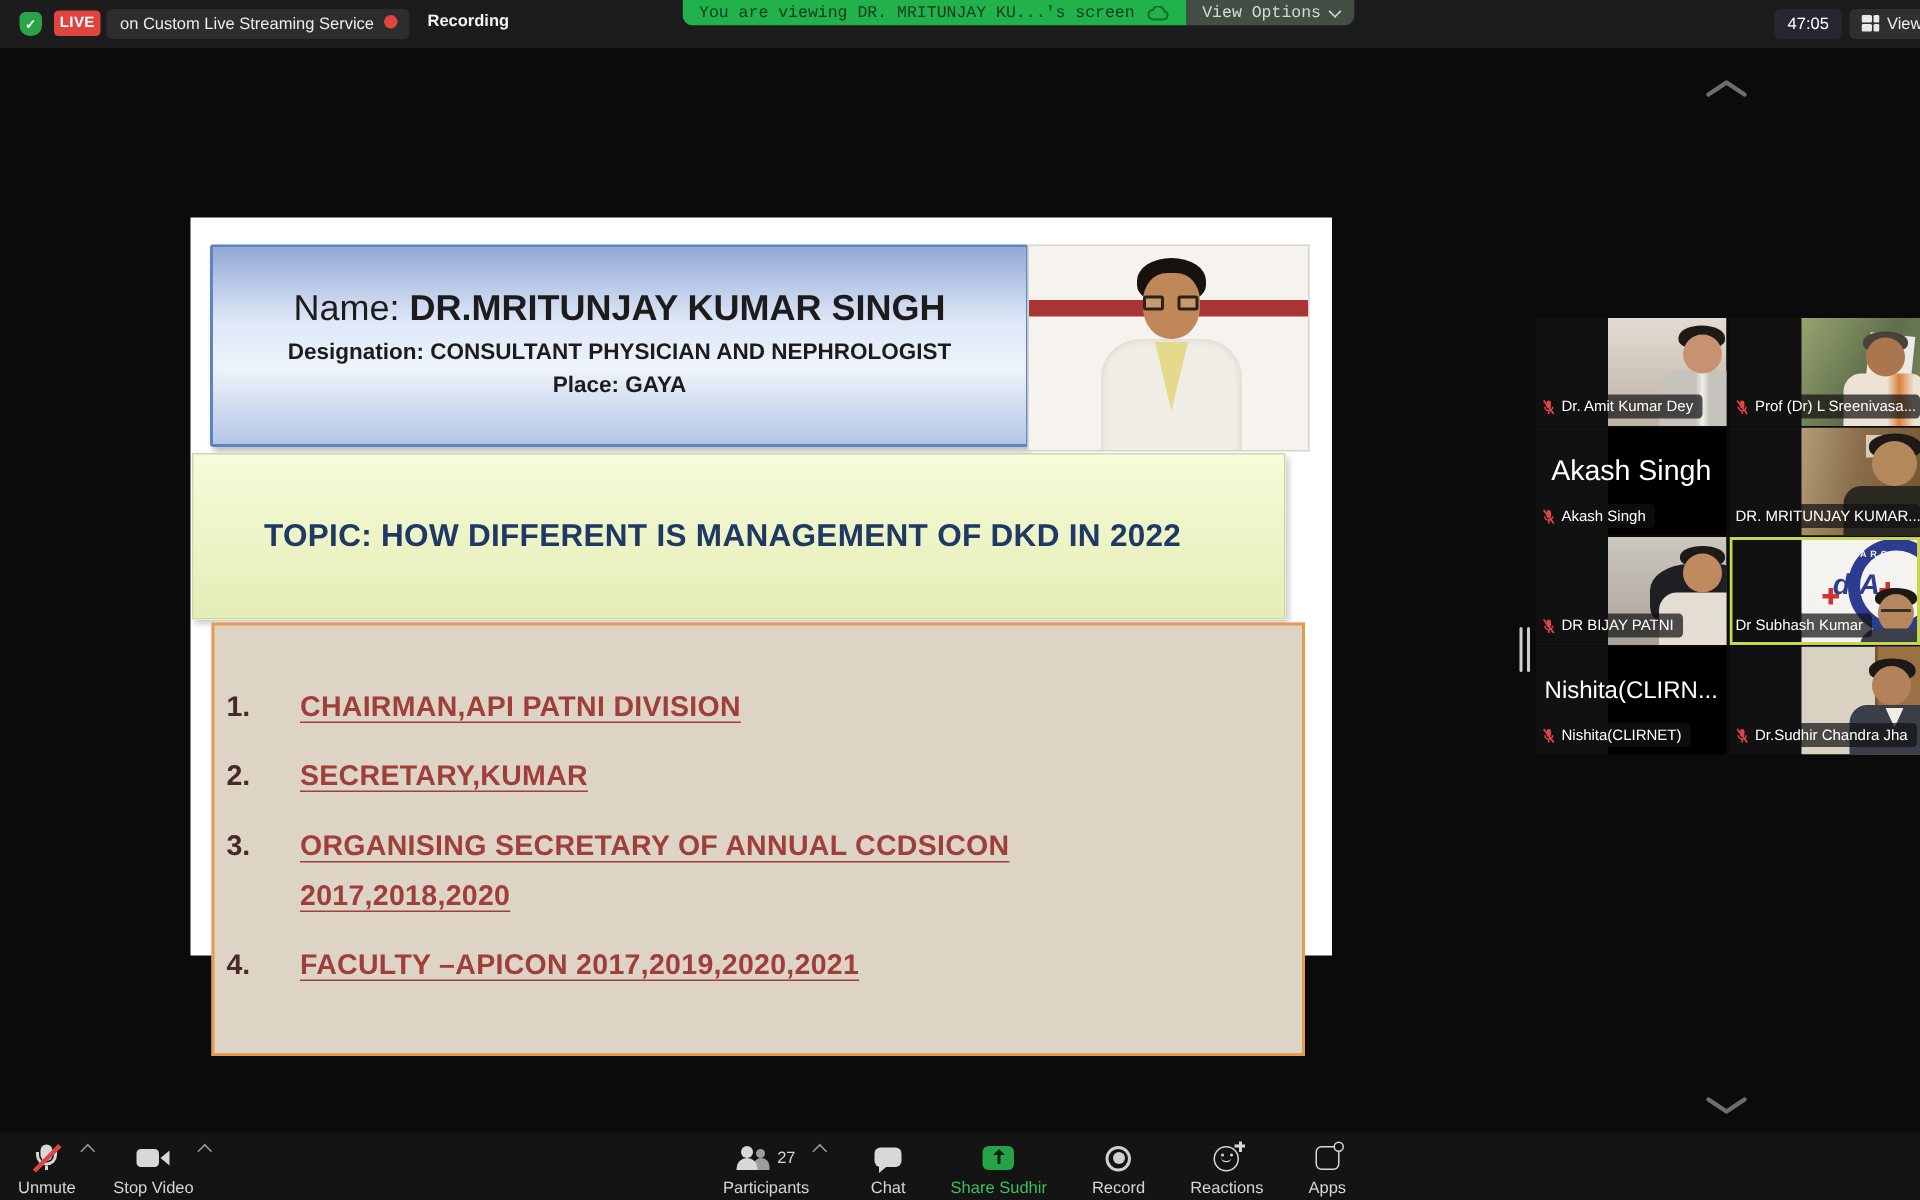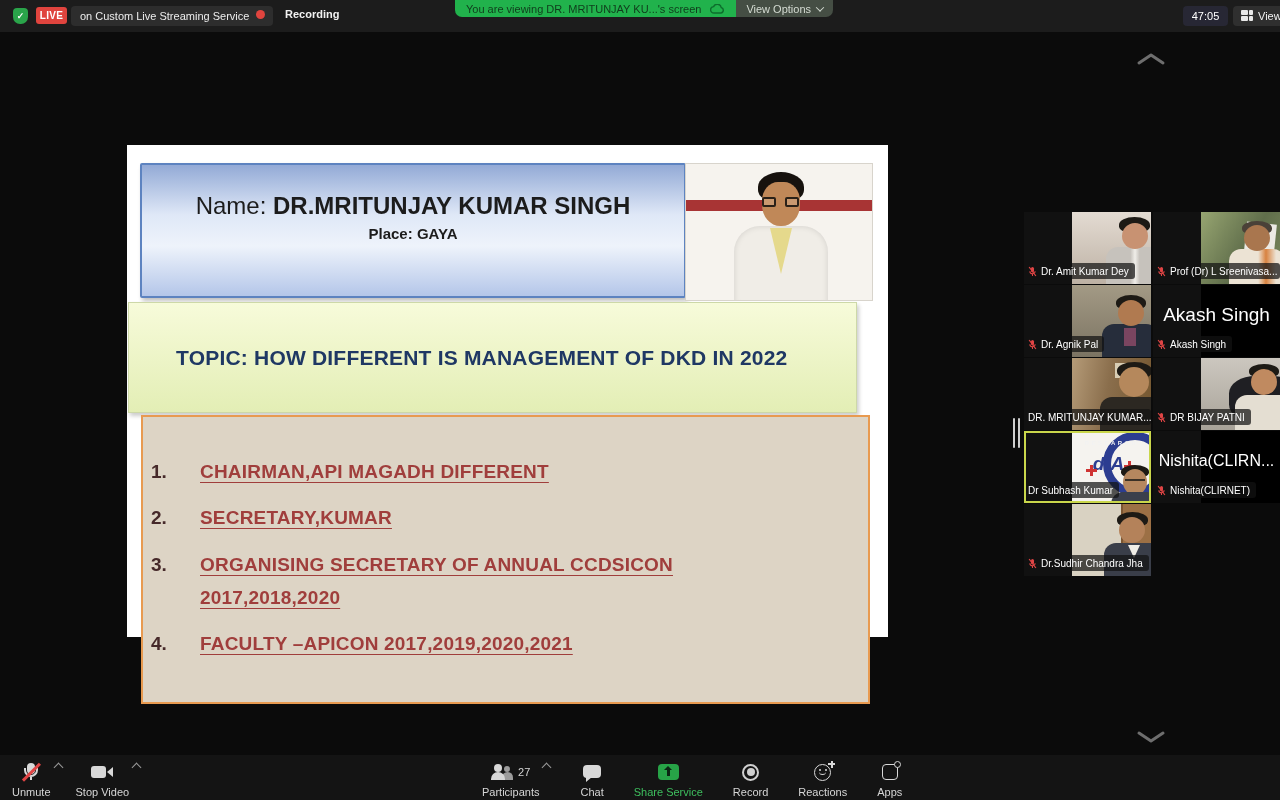--- a/index.html
+++ b/index.html
@@ -17,21 +17,21 @@
                 display:flex; align-items:center; justify-content:center; letter-spacing:.3px; }
   .stream-pill { position:absolute; left:71px; top:6px; height:20px; background:#2d2d2d; border-radius:4px;
                  color:#ececec; font-size:11px; display:flex; align-items:center; gap:7px; padding:0 9px; }
   .caret-down { width:0; height:0; border-left:4px solid transparent; border-right:4px solid transparent;
                 border-top:4px solid #b8b8b8; }
   .rec-wrap { position:absolute; left:256px; top:8px; display:flex; align-items:center; gap:20px; }
   .rec-dot { width:9px; height:9px; border-radius:50%; background:#e0443e; }
   .rec-label { color:#f2f2f2; font-size:11px; font-weight:bold; }
 
   .banner { position:absolute; left:455px; top:0; height:17px; display:flex; z-index:6;
-            border-radius:0 0 7px 7px; overflow:hidden; }
+            border-radius:0 0 7px 7px; overflow:hidden;font-family:Liberation Mono, monospace; }
   .banner-left { background:#21b24c; color:#103c1c; font-size:11px; display:flex; align-items:center;
                  gap:9px; padding:0 11px; font-weight:500; }
   .banner-right { background:#454e44; color:#d4dbd2; font-size:11px; display:flex; align-items:center;
                   gap:6px; padding:0 10px; cursor:pointer; }
   .chev { width:6px; height:6px; border-left:1.6px solid currentColor; border-top:1.6px solid currentColor; }
   .chev.down { transform:rotate(-135deg) translate(1px,1px); }
 
   .timer-pill { position:absolute; left:1183px; top:6px; width:45px; height:20px; background:#272734;
                 border-radius:4px; color:#fff; font-size:11px; display:flex; align-items:center; justify-content:center; }
   .view-btn { position:absolute; left:1233px; top:6px; height:20px; background:#2f2f2f; border-radius:4px;
@@ -249,41 +249,42 @@
       <span>View</span>
 
     </div>
   </div>
 
   <div class="stage">
     <div class="slide">
 
       <div class="name-card">
         <div class="name-line"><span>Name: </span><b>DR.MRITUNJAY KUMAR SINGH</b></div>
+        <div class="desig-line">Designation: CONSULTANT PHYSICIAN AND NEPHROLOGIST</div>
         <div class="place-line">Place: GAYA</div>
       </div>
 
       <div class="photo">
         <div class="stripe"></div>
         <div class="coat"></div>
         <div class="shirt"></div>
         <div class="hair"></div>
         <div class="face"></div>
         <div class="glass gl"></div>
         <div class="glass gr"></div>
       </div>
 
       <div class="topic-box">
         <div class="topic-text">TOPIC: HOW DIFFERENT IS MANAGEMENT OF DKD IN 2022</div>
       </div>
 
       <div class="cred-box">
         <div class="cred-row">
           <span class="cred-num">1.</span>
-          <span class="cred-text">CHAIRMAN,API MAGADH DIFFERENT</span>
+          <span class="cred-text">CHAIRMAN,API PATNI DIVISION</span>
         </div>
         <div class="cred-row">
           <span class="cred-num">2.</span>
           <span class="cred-text">SECRETARY,KUMAR</span>
         </div>
         <div class="cred-row">
           <span class="cred-num">3.</span>
           <span class="cred-text">ORGANISING SECRETARY OF ANNUAL CCDSICON 2017,2018,2020</span>
         </div>
         <div class="cred-row">
@@ -340,37 +341,20 @@
         <svg class="mic-s" width="9" height="11" viewBox="0 0 12 14">
             <rect x="4" y="1" width="4" height="7" rx="2" fill="#e04545"></rect>
             <path d="M2.5 6.5 a3.5 3.5 0 0 0 7 0" fill="none" stroke="#e04545" stroke-width="1.4"></path>
             <rect x="5.3" y="10" width="1.4" height="3" fill="#e04545"></rect>
             <line x1="1.5" y1="1" x2="10.5" y2="13" stroke="#e04545" stroke-width="1.6"></line>
           </svg>
         <span>Prof (Dr) L Sreenivasa...</span>
       </div>
     </div>
 
-    <div class="tile t3">
-      <div class="vid">
-          <div class="torso"></div>
-          <div class="d1"></div>
-          <div class="hair"></div>
-          <div class="head"></div>
-        </div>
-      <div class="label">
-        <svg class="mic-s" width="9" height="11" viewBox="0 0 12 14">
-            <rect x="4" y="1" width="4" height="7" rx="2" fill="#e04545"></rect>
-            <path d="M2.5 6.5 a3.5 3.5 0 0 0 7 0" fill="none" stroke="#e04545" stroke-width="1.4"></path>
-            <rect x="5.3" y="10" width="1.4" height="3" fill="#e04545"></rect>
-            <line x1="1.5" y1="1" x2="10.5" y2="13" stroke="#e04545" stroke-width="1.6"></line>
-          </svg>
-        <span>Dr. Agnik Pal</span>
-      </div>
-    </div>
 
     <div class="tile t4">
       <div class="vid"></div>
       <div class="center-name">Akash Singh</div>
       <div class="label">
         <svg class="mic-s" width="9" height="11" viewBox="0 0 12 14">
             <rect x="4" y="1" width="4" height="7" rx="2" fill="#e04545"></rect>
             <path d="M2.5 6.5 a3.5 3.5 0 0 0 7 0" fill="none" stroke="#e04545" stroke-width="1.4"></path>
             <rect x="5.3" y="10" width="1.4" height="3" fill="#e04545"></rect>
             <line x1="1.5" y1="1" x2="10.5" y2="13" stroke="#e04545" stroke-width="1.6"></line>
@@ -518,21 +502,21 @@
           </div>
         <div class="lbl">Chat</div>
       </div>
       <div class="tool">
         <div class="ico">
             <div class="share-ico">
               <div class="headt"></div>
               <div class="stem"></div>
             </div>
           </div>
-        <div class="lbl share-lbl">Share Service</div>
+        <div class="lbl share-lbl">Share Sudhir</div>
       </div>
       <div class="tool">
         <div class="ico">
             <div class="rec-ico">
               <i></i>
             </div>
           </div>
         <div class="lbl">Record</div>
       </div>
       <div class="tool">

